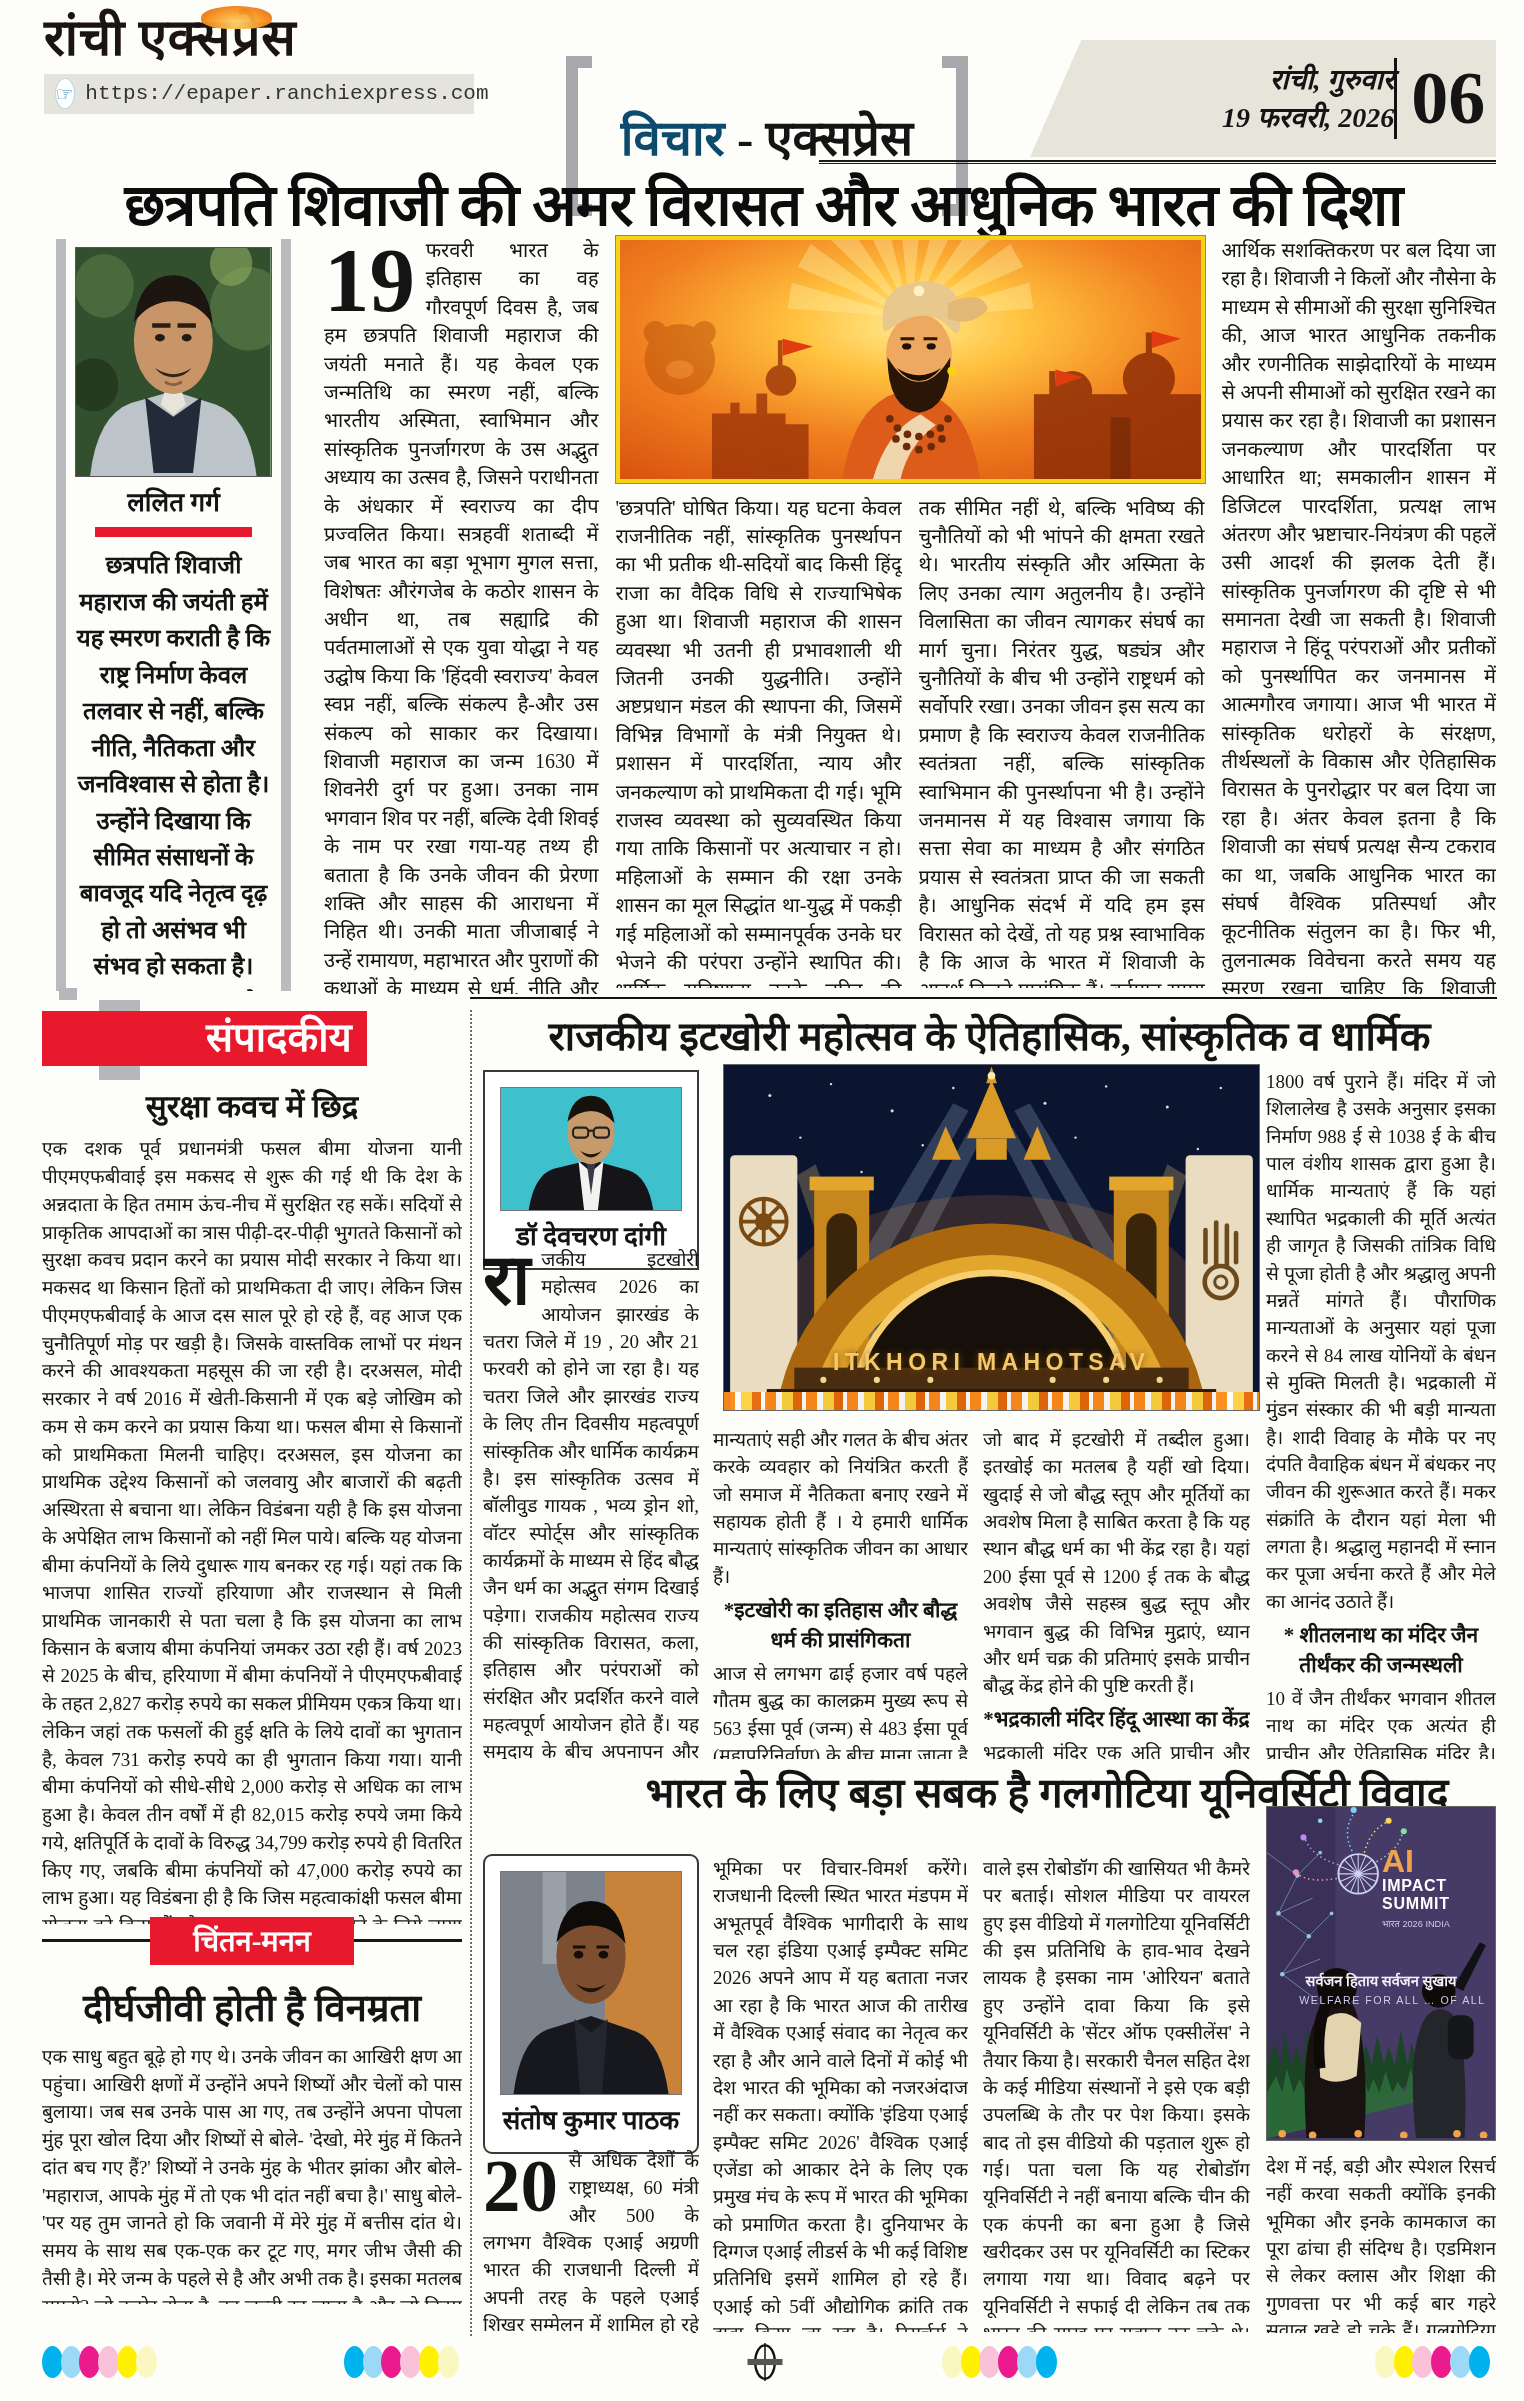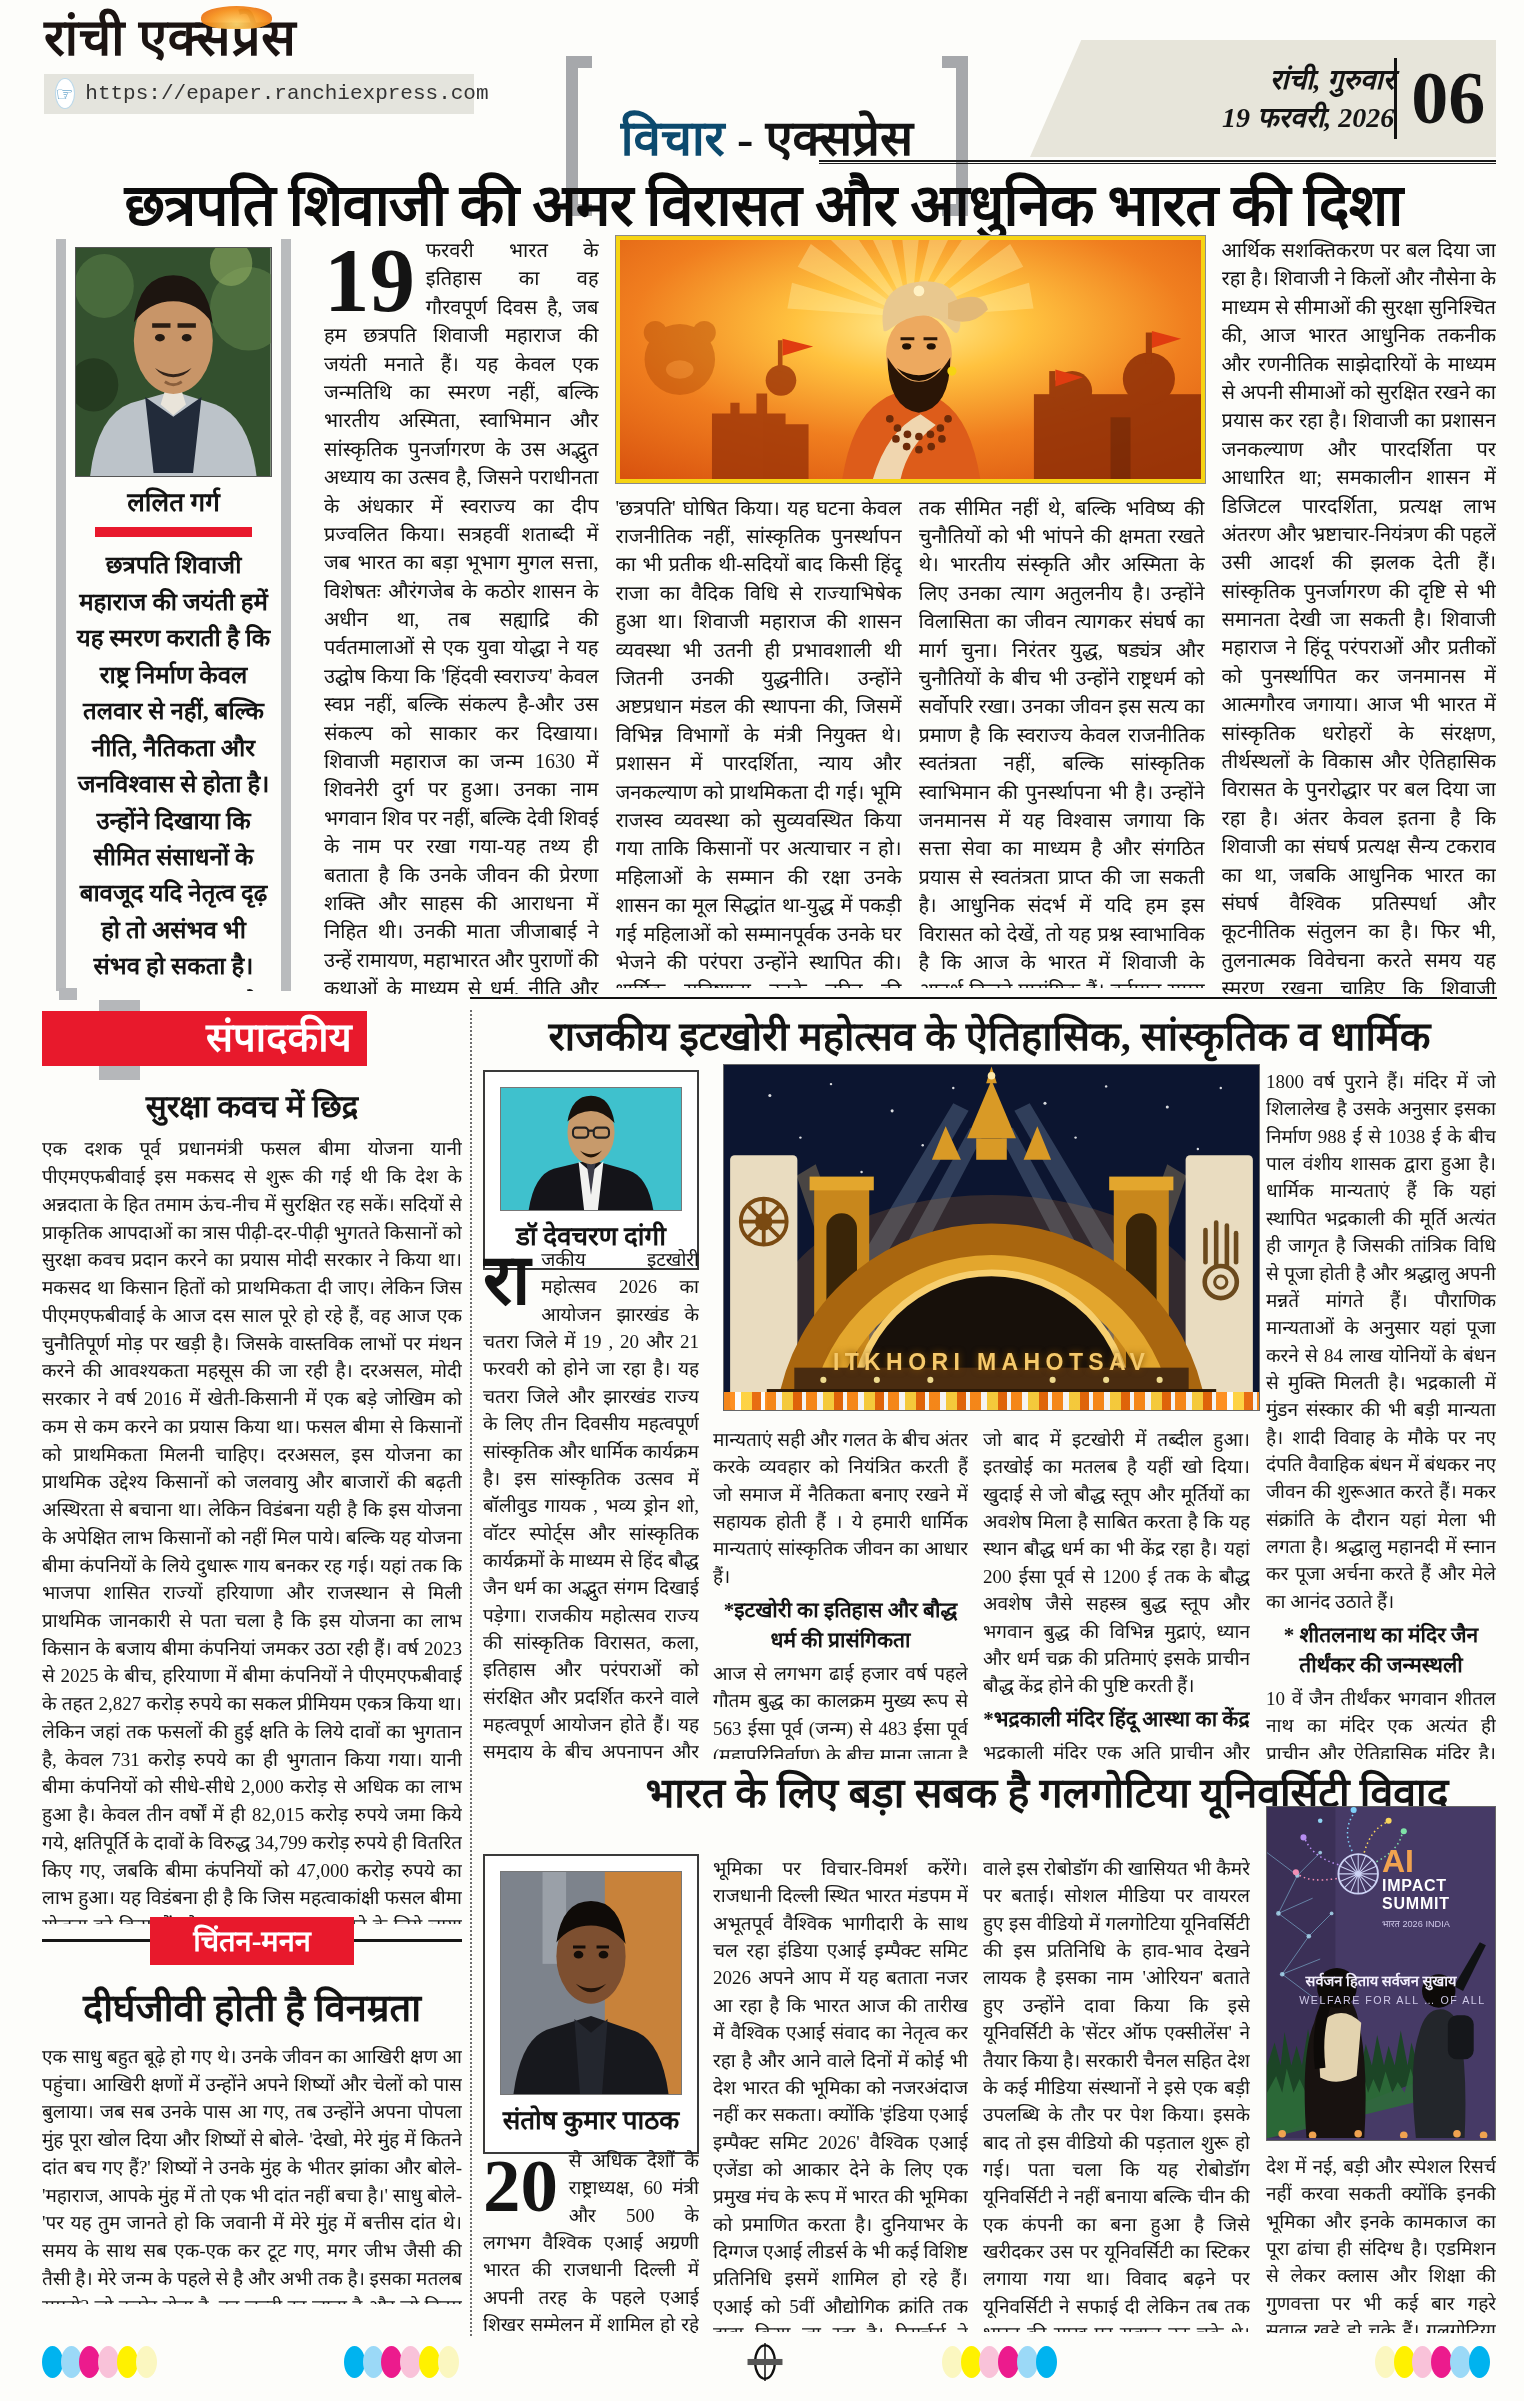--- a/index.html
+++ b/index.html
@@ -88,21 +88,21 @@
   .flowers { position:absolute; left:0; right:0; bottom:0; height:18.4px; opacity:.95;
              background:repeating-linear-gradient(90deg,#ff8c1a 0 10.7px,#ffffff 10.7px 17px,#ffd23e 17px 28px,#e8680a 28px 37px,#ffffff 37px 41px); }
   .it-col2 { position:absolute; left:230px; top:419px; width:255px; height:333px; }
   .it-col3 { position:absolute; left:500px; top:419px; width:267px; height:333px; }
   .it-col4 { position:absolute; left:783px; top:61px; width:230px; height:691px; }
   .subhead { font-weight:bold; text-align:center; font-size:21px; margin:4.6px 0; }
 
   
   .galgotia { position:absolute; left:483px; top:1763px; width:1013px; height:571px; }
   .ga-headline { text-align:center; font-size:41px; font-weight:800; padding-left:115px; }
-  .ga-author { left:0; top:91px; width:216px; }
+  .ga-author { left:0; top:91px; width:216px;border-radius:9px; }
   .ga-author svg { width:100%; height:224px; display:block; border:0.8px solid #777; }
   .ga-colA { position:absolute; left:0; top:384px; width:216px; height:186px; }
   .ga-colB { position:absolute; left:230px; top:92px; width:255px; height:477px; }
   .ga-colC { position:absolute; left:500px; top:92px; width:267px; height:477px; }
   .ai-photo { position:absolute; left:783px; top:43px; width:230px; height:335px; border:0.8px solid #666; overflow:hidden; background:#463a66; }
   .ai-photo svg { position:absolute; inset:0; }
   .ai-logo-block { position:absolute; left:115px; top:38px; width:111px; font-family:"Liberation Sans", sans-serif; color:#fff; }
   .ai-big { font-size:32px; font-weight:bold; color:#f0a24f; line-height:1; }
   .ai-mid { font-size:16px; font-weight:bold; letter-spacing:0.8px; line-height:1.15; }
   .ai-tag { font-size:9.2px; color:#cfc8ea; margin-top:3.1px; }

